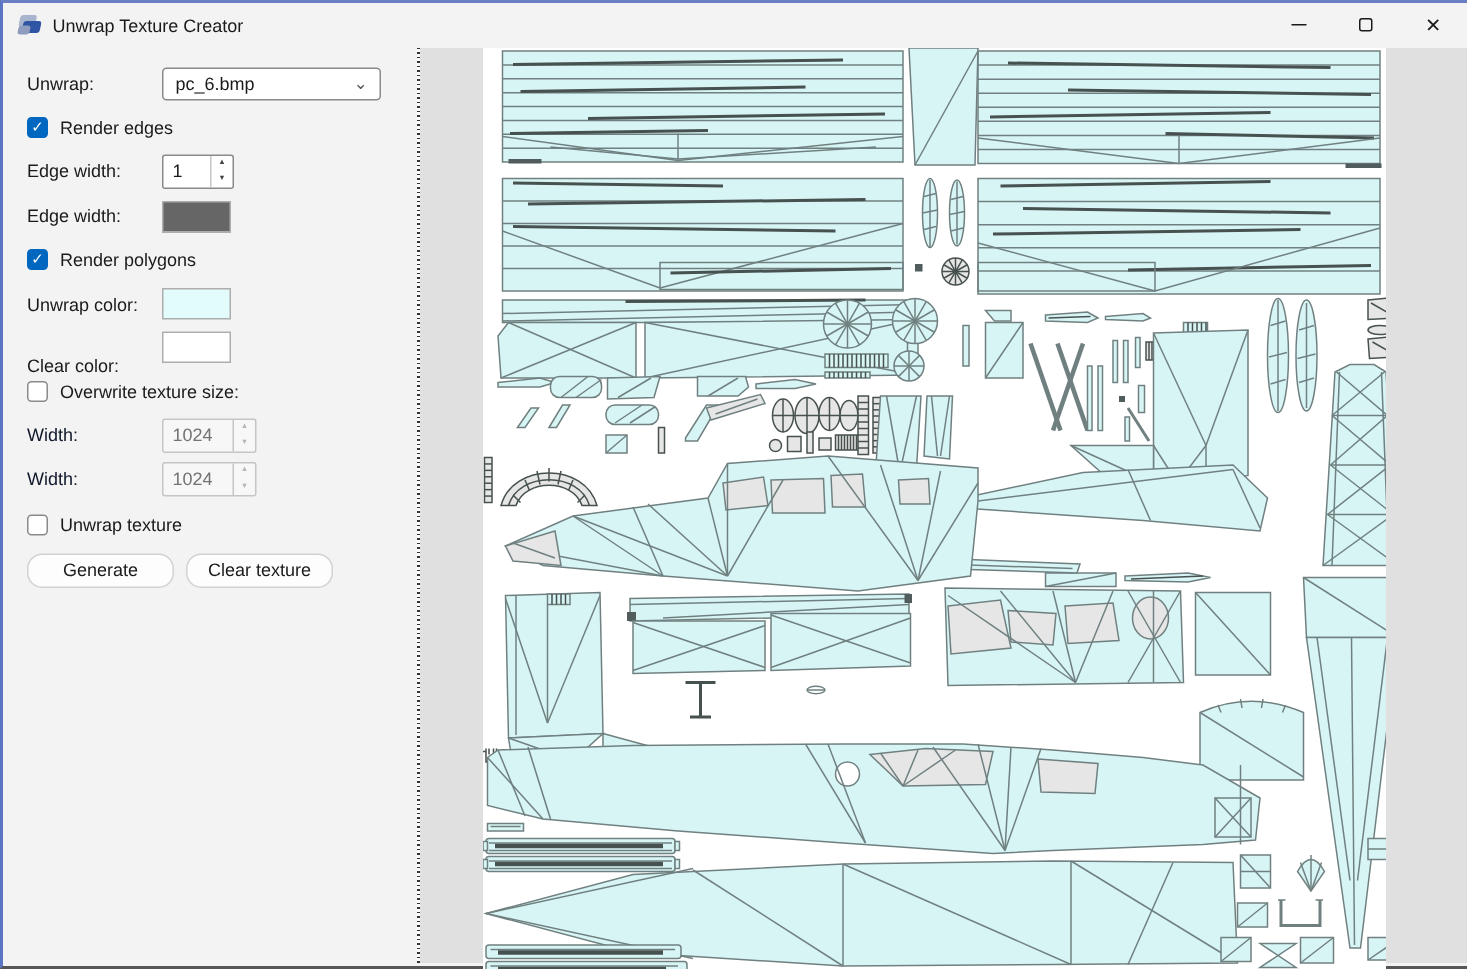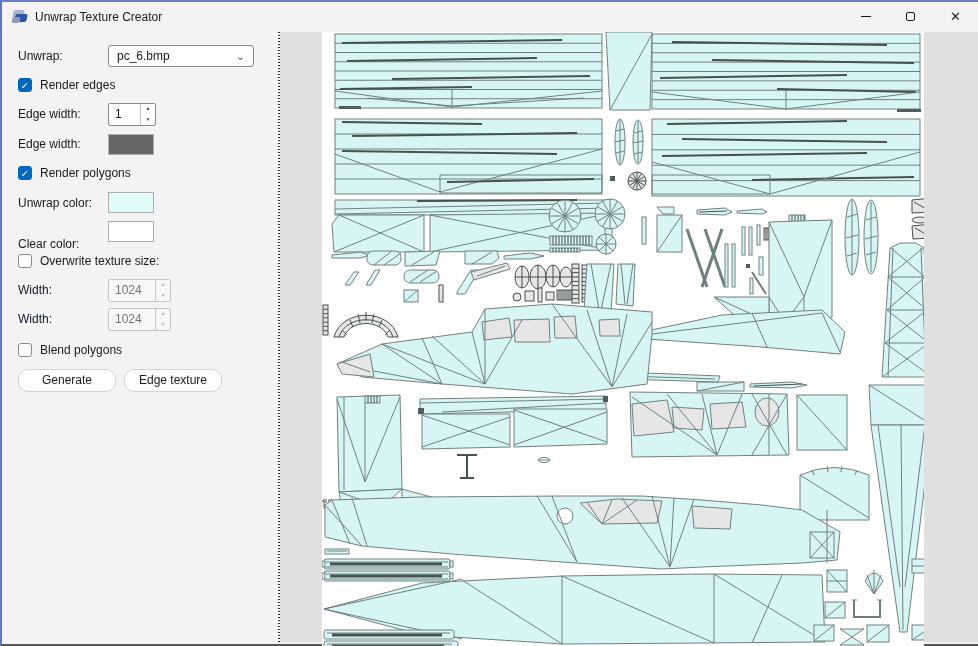--- a/index.html
+++ b/index.html
@@ -130,25 +130,25 @@
       <span class="arrows">
           <span>▲</span>
           <span>▼</span>
         </span>
     </div>
 
     <div class="cbrow" style="top:311px">
       <span class="cb">
           <span></span>
         </span>
-      <span>Blend polygons</span>
+      <span>Unwrap texture</span>
     </div>
 
     <div class="pbtn" style="top:337px;left:14px">Generate</div>
-    <div class="pbtn" style="top:337px;left:120px">Edge texture</div>
+    <div class="pbtn" style="top:337px;left:120px">Clear texture</div>
   </div>
 
   <div id="splitter"></div>
 
   <div id="canvas">
     <div id="tex
 ture" style="position:absolute;left:42px;top:0;width:602px;height:614px;background:#fff;overflow:hidden">
       <svg id="uv" width="602" height="616" viewBox="0 0 602 616">
           <rect x="13" y="2" width="267" height="74" rx="0" fill="#d8f5f5" stroke="#708080"></rect>
           <line x1="13" y1="11.25" x2="280" y2="11.25" stroke="#708080" stroke-width="1"></line>

